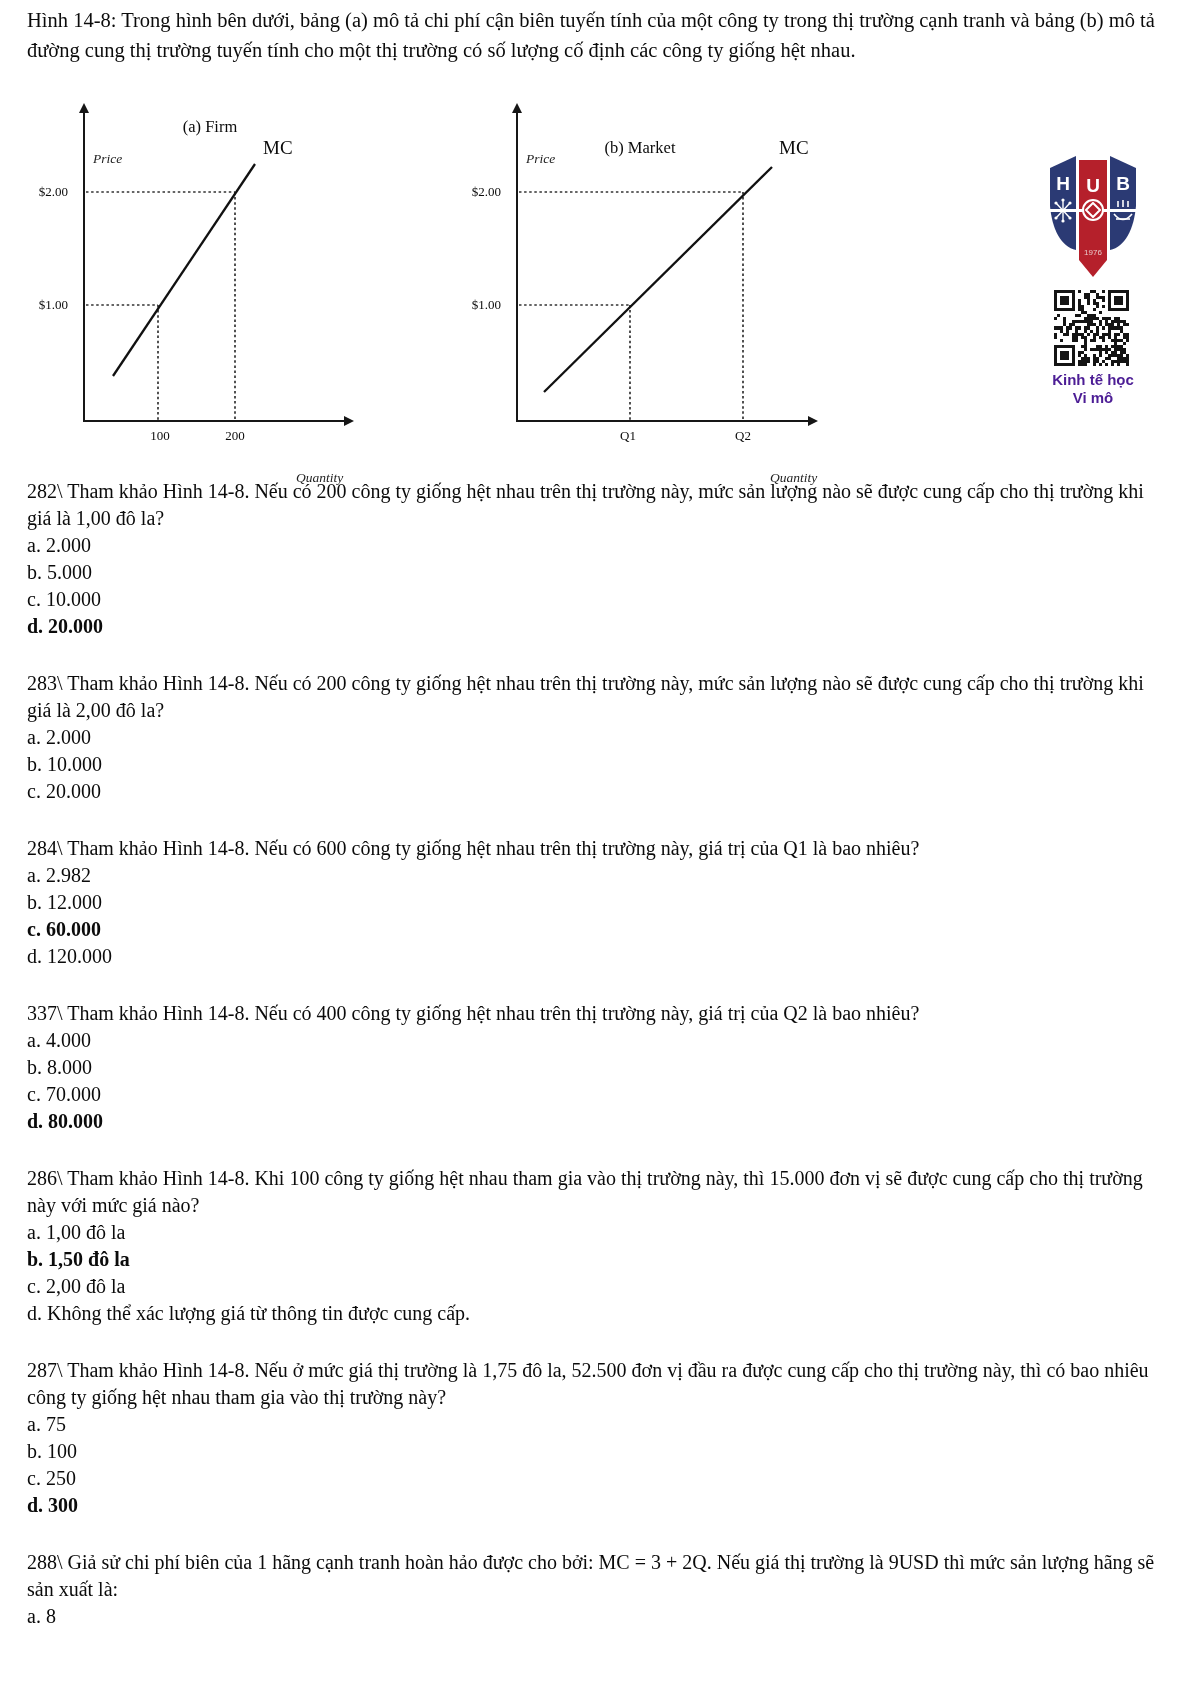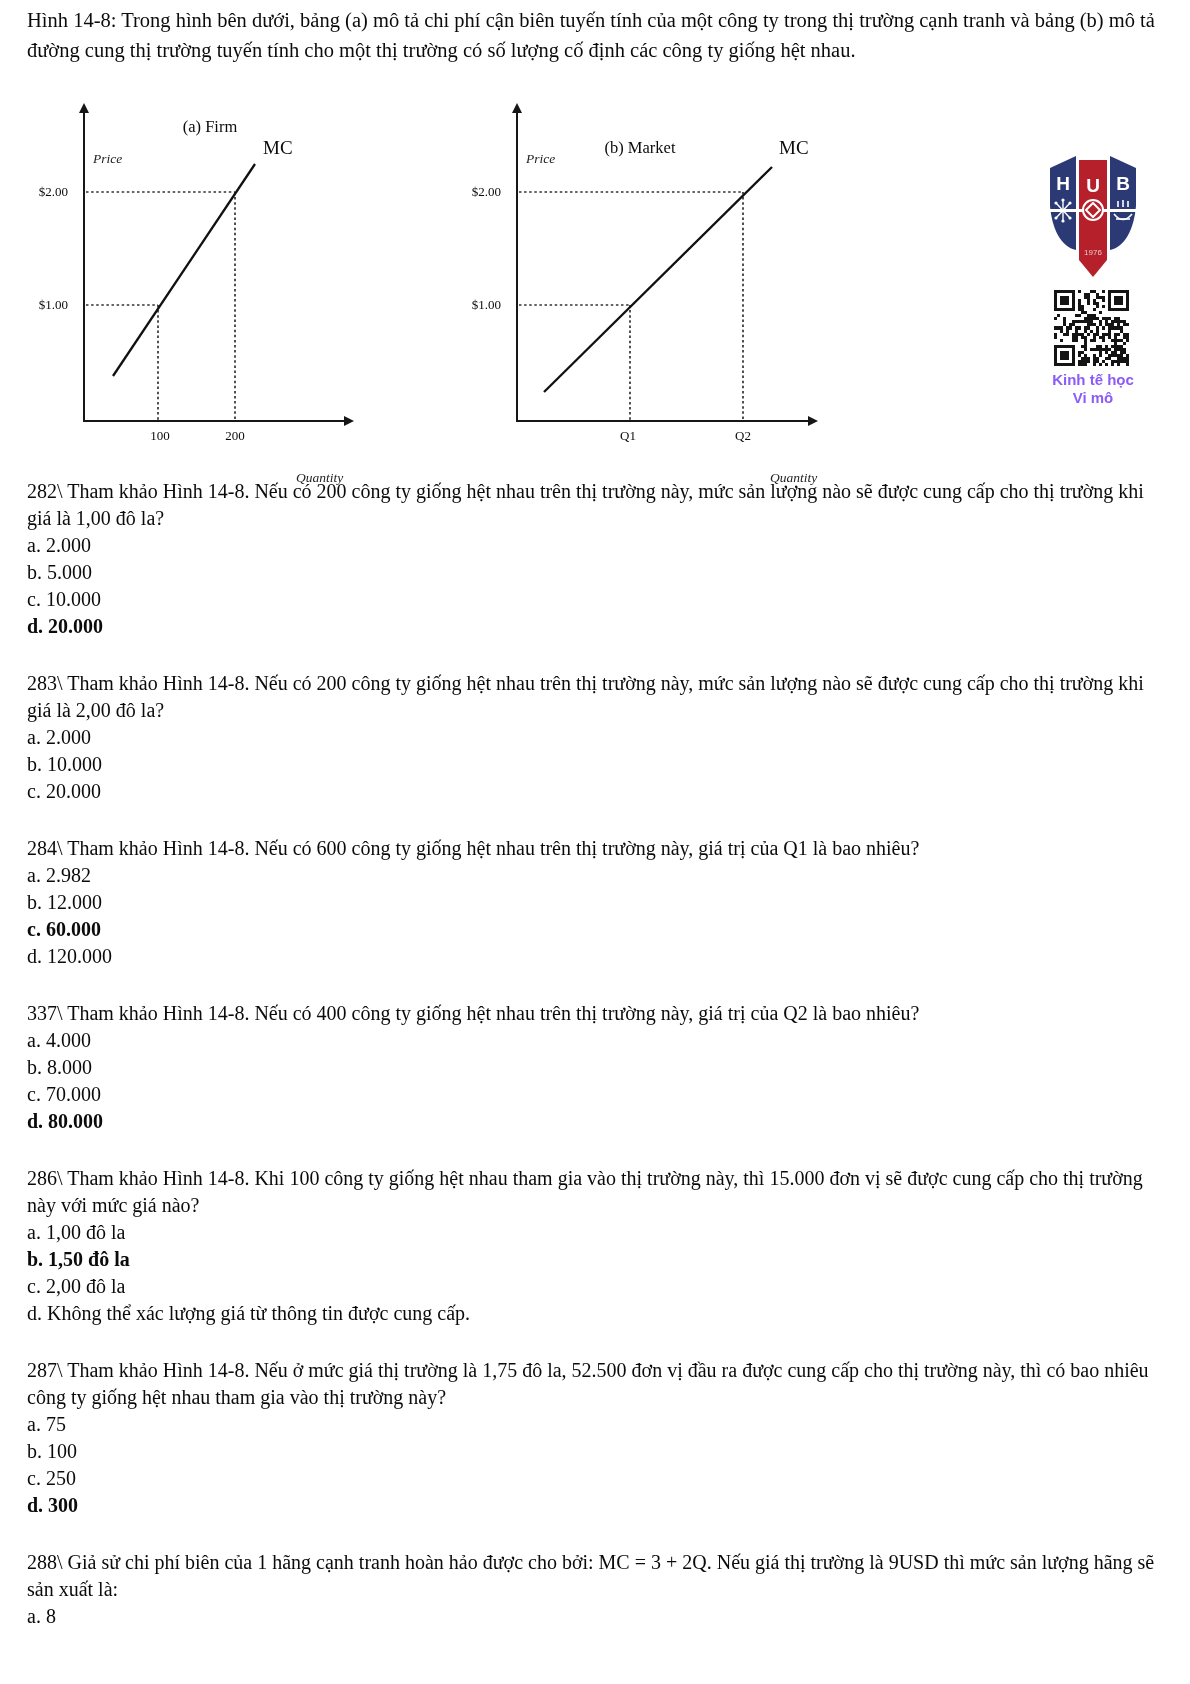--- a/index.html
+++ b/index.html
@@ -24,21 +24,21 @@
   .chart-title{position:absolute;font-weight:normal;font-size:16.5px;text-align:center;}
   .curve-label{position:absolute;font-size:19px;text-align:center;}
   .price-tick{position:absolute;font-size:13px;text-align:right;}
   .q-tick{position:absolute;font-size:13px;text-align:center;}
   
   #logo{position:absolute;left:1047px;top:150px;width:92px;height:132px;}
   #qr{position:absolute;left:1046px;top:287px;width:91px;height:82px;}
   .qr-caption{
     position:absolute;left:1017px;top:371px;width:152px;text-align:center;
     font-family:"Liberation Sans",sans-serif;font-weight:bold;font-size:15px;
-    line-height:18px;color:#8b5cf6;
+    line-height:18px;color:#4c1d95;
   }
   
   .questions{position:absolute;left:27px;top:478px;width:1140px;}
   .question{margin-bottom:30px;font-size:20px;line-height:27px;}
   .q-prompt{white-space:pre-wrap;}
   .option{font-size:20px;line-height:27px;}
   .option.bold{font-weight:bold;}
 </style>
 </head>
 <body>

